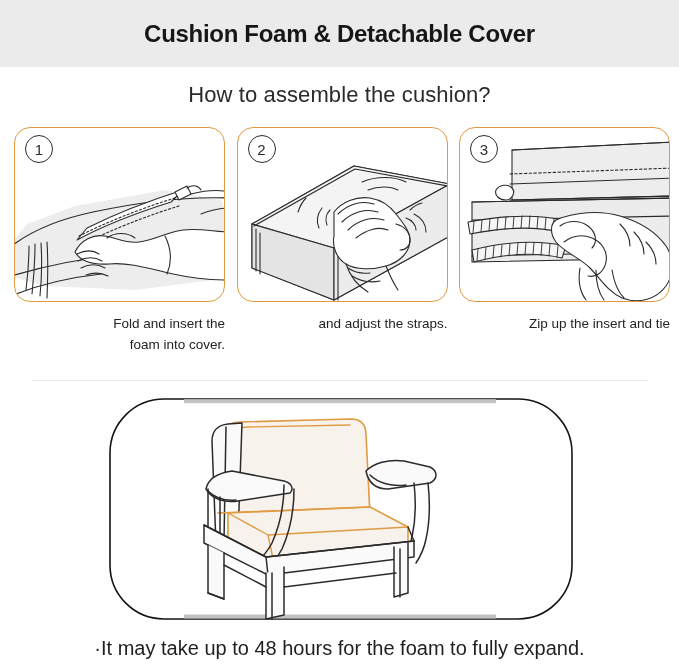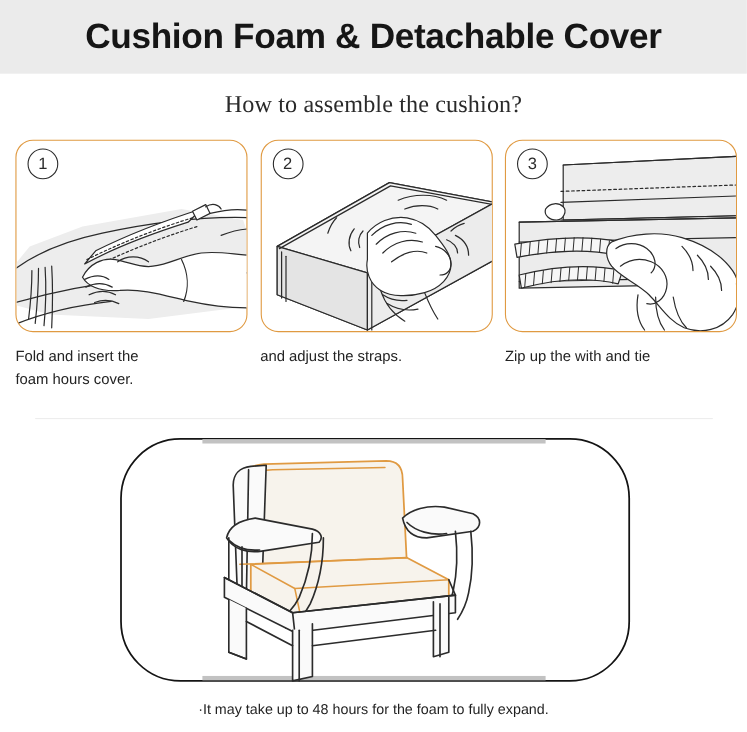--- a/index.html
+++ b/index.html
@@ -22,38 +22,37 @@
     left: 0;
     top: 0;
     width: 679px;
     height: 67px;
     background: #ebebeb;
     display: flex;
     align-items: center;
     justify-content: center;
   }
   .header-title {
-    font-size: 32px;
+    font-size: 24px;
     font-weight: bold;
     letter-spacing: -0.3px;
     color: #161616;
     white-space: nowrap;
   }
 
   
   .subtitle {
     position: absolute;
     left: 0;
     top: 82px;
     width: 679px;
     text-align: center;
     font-size: 22px;
     color: #2a2a2a;
     letter-spacing: 0.1px;
-    font-family: Liberation Serif, serif;
   }
 
   
   .steps-row {
     position: absolute;
     left: 14px;
     top: 127px;
     width: 656px;
     display: flex;
     justify-content: space-between;
@@ -90,21 +89,21 @@
   }
   .step-art {
     position: absolute;
     left: 0;
     top: 0;
     width: 211px;
     height: 175px;
   }
   .step-caption {
     margin-top: 12px;
-    text-align: left;
+    text-align: right;
     font-size: 13.5px;
     line-height: 1.55;
     color: #232323;
   }
 
   
   .divider {
     position: absolute;
     left: 32px;
     top: 380px;
@@ -127,21 +126,21 @@
     top: 0;
   }
 
   
   .footer-note {
     position: absolute;
     left: 0;
     top: 637px;
     width: 679px;
     text-align: center;
-    font-size: 13px;
+    font-size: 20px;
     color: #1f1f1f;
   }
 </style>
 </head>
 <body>
 
 <div class="header-band">
   <div class="header-title">Cushion Foam &amp; Detachable Cover</div>
 </div>
 
@@ -184,21 +183,21 @@
 
           <path d="M92 110 C100 104 112 104 120 110"></path>
 
           <path d="M176 66 C192 62 206 62 214 64"></path>
           <path d="M186 86 C196 82 206 80 214 80"></path>
         </g>
       </svg>
     </div>
     <div class="step-caption">
       <div>Fold and insert the</div>
-      <div>foam hours cover.</div>
+      <div>foam into cover.</div>
     </div>
   </div>
 
   <div class="step">
     <div class="step-box">
       <div class="step-num">2</div>
       <svg class="step-art" viewBox="0 0 211 175">
         <g fill="none" stroke="#2b2b2b" stroke-width="1.1" stroke-linejoin="round" stroke-linecap="round">
 
           <path d="M14 96 L116 38 L212 56 L212 108 L96 172 L14 140 Z" fill="#ededed"></path>
@@ -279,21 +278,21 @@
 
           <path d="M160 96 C166 102 170 110 170 118"></path>
           <path d="M174 104 C180 110 184 118 184 126"></path>
           <path d="M186 114 C192 120 196 128 196 136"></path>
 
           <path d="M100 98 C108 92 120 92 128 98 C136 104 138 114 132 120"></path>
         </g>
       </svg>
     </div>
     <div class="step-caption">
-      <div>Zip up the with and tie</div>
+      <div>Zip up the insert and tie</div>
     </div>
   </div>
 
 </div>
 
 <div class="divider"></div>
 
 <div class="bottom-panel">
   <svg class="panel-svg" width="466" height="224" viewBox="0 0 466 224">
 

